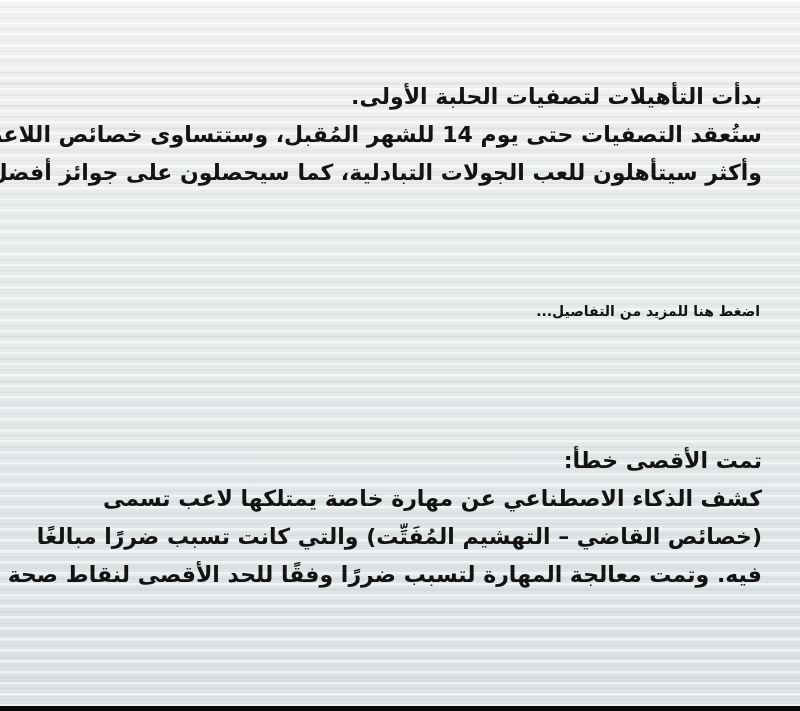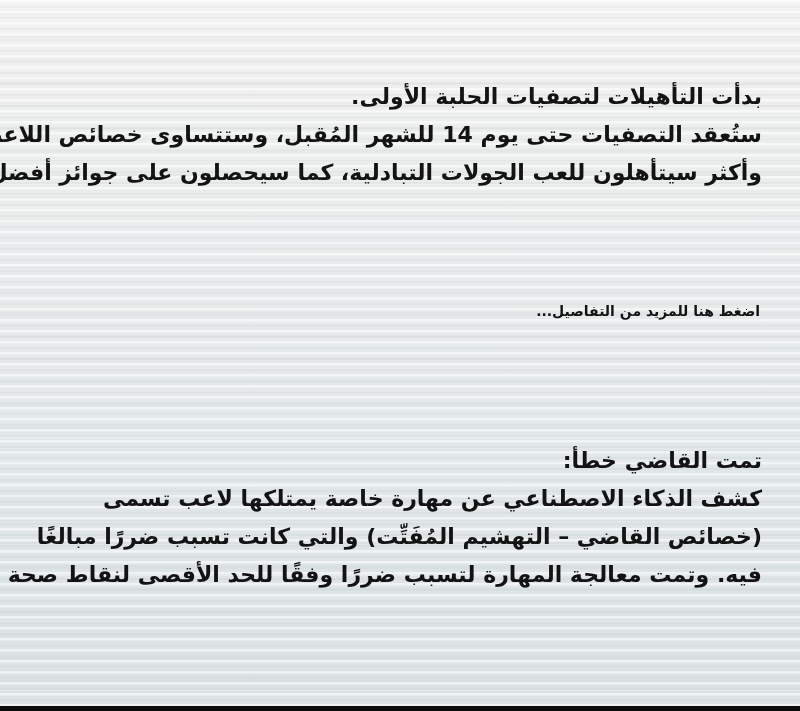--- a/index.html
+++ b/index.html
@@ -92,21 +92,21 @@
 
   <div class="notice event-notice">
     <div>بدأت التأهيلات لتصفيات الحلبة الأولى.</div>
     <div>ستُعقد التصفيات حتى يوم 14 للشهر المُقبل، وستتساوى خصائص اللاعبين</div>
     <div>وأكثر سيتأهلون للعب الجولات التبادلية، كما سيحصلون على جوائز أفضل!</div>
   </div>
 
   <div class="details-line">اضغط هنا للمزيد من التفاصيل...</div>
 
   <div class="notice bugfix-notice">
-    <div>تمت القاضي خطأ:</div>
+    <div>تمت الأقصى خطأ:</div>
     <div>كشف الذكاء الاصطناعي عن مهارة خاصة يمتلكها لاعب تسمى</div>
     <div>(خصائص القاضي – التهشيم المُفَتِّت) والتي كانت تسبب ضررًا مبالغًا</div>
     <div>فيه. وتمت معالجة المهارة لتسبب ضررًا وفقًا للحد الأقصى لنقاط صحة</div>
   </div>
 
 </div>
 
 <div class="footer-bar"></div>
 
 </body></html>

